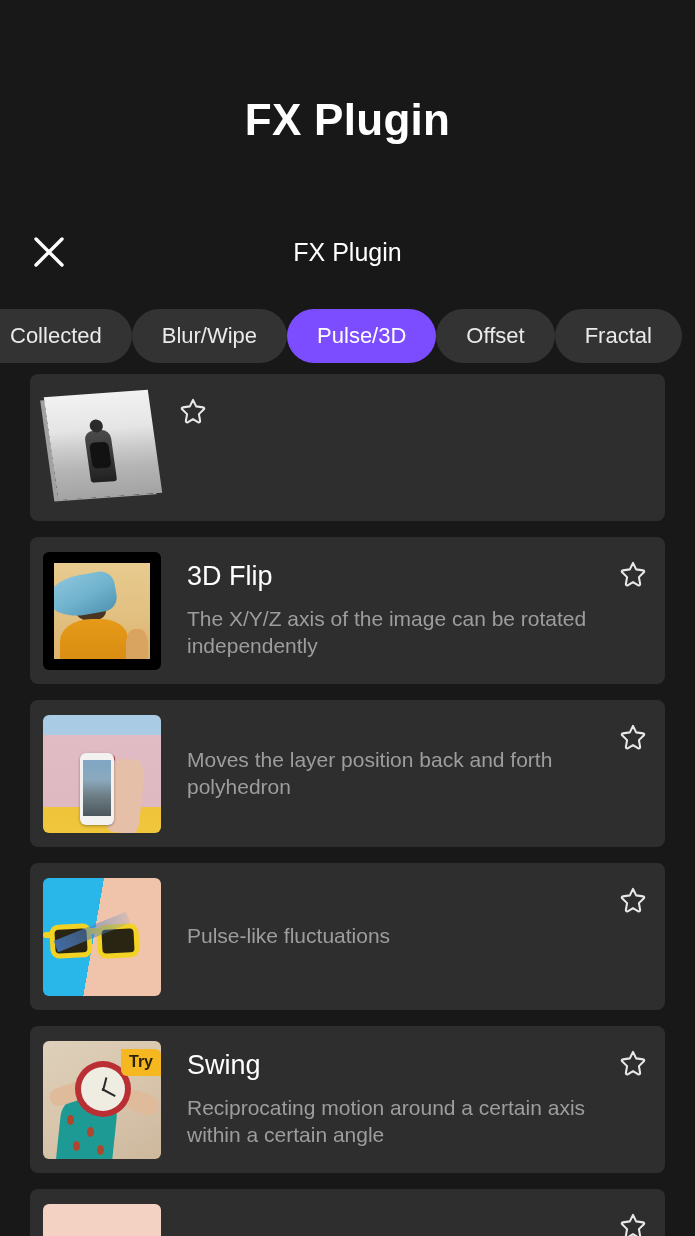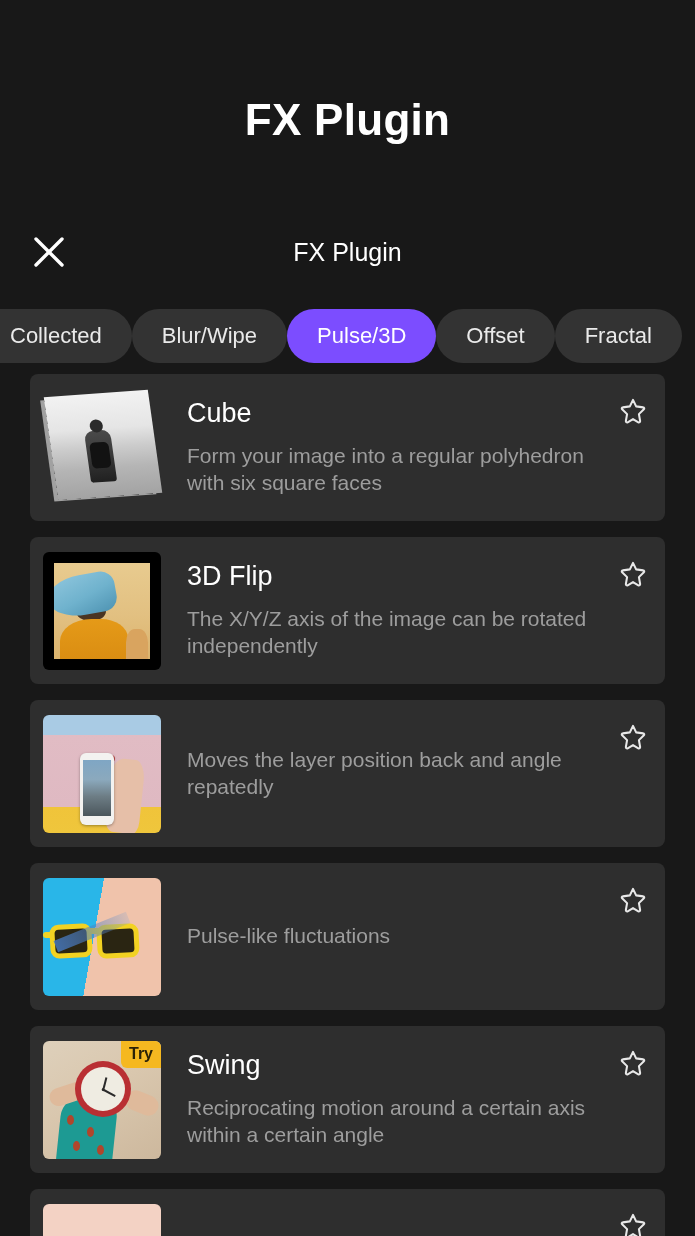--- a/index.html
+++ b/index.html
@@ -365,21 +365,21 @@
     position: absolute;
     bottom: 0;
     background: linear-gradient(90deg,#3f6b3c 0%,#56894d 45%,#355a33 100%);
     border-radius: 10px 10px 0 0;
   }
   .off-cactus.tall { left: 64px; width: 20px; height: 74px; }
 
   
   .try-badge {
     position: absolute;
-    right: 0; top: 0;
+    right: 0; top: 8px;
     background: #f5b820;
     color: #2b2207;
     font-size: 16px;
     font-weight: bold;
     line-height: 1;
     padding: 5px 8px 6px 8px;
     border-radius: 0 6px 0 6px;
     z-index: 3;
   }
 
@@ -465,24 +465,20 @@
       <div class="thumb-wrap">
         <div class="thumb cube">
           <div class="cube-photo">
             <div class="cube-figure">
               <div class="cube-head"></div>
               <div class="cube-pack"></div>
             </div>
           </div>
         </div>
       </div>
-      <div class="card-text">
-        <div class="effect-name">Cube</div>
-        <div class="effect-desc">Form your image into a regular polyhedron with six square faces</div>
-      </div>
       <div class="fav-btn">
         <span>
           <svg width="30" height="29" viewBox="0 0 24 24" fill="none" stroke="#e8e8e8" stroke-width="1.7" stroke-linejoin="round" stroke-linecap="round">
             <path d="M12 3.2 L14.6 8.6 L20.4 9.4 C21.3 9.5 21.6 10.4 21 11 L16.9 15 L17.9 20.7 C18.05 21.6 17.2 22.2 16.4 21.8 L12 19.1 L7.6 21.8 C6.8 22.2 5.95 21.6 6.1 20.7 L7.1 15 L3 11 C2.4 10.4 2.7 9.5 3.6 9.4 L9.4 8.6 Z"></path>
           </svg>
         </span>
       </div>
     </div>
 
     <div class="effect-card">
@@ -513,21 +509,21 @@
       <div class="thumb-wrap">
         <div class="thumb osc">
           <div class="osc-hand"></div>
           <div class="osc-nail"></div>
           <div class="osc-phone">
               <div class="osc-screen"></div>
             </div>
         </div>
       </div>
       <div class="card-text">
-        <div class="effect-desc">Moves the layer position back and angle repatedly</div>
+        <div class="effect-desc">Moves the layer position back and forth polyhedron</div>
       </div>
       <div class="fav-btn">
         <span>
           <svg width="30" height="29" viewBox="0 0 24 24" fill="none" stroke="#e8e8e8" stroke-width="1.7" stroke-linejoin="round" stroke-linecap="round">
             <path d="M12 3.2 L14.6 8.6 L20.4 9.4 C21.3 9.5 21.6 10.4 21 11 L16.9 15 L17.9 20.7 C18.05 21.6 17.2 22.2 16.4 21.8 L12 19.1 L7.6 21.8 C6.8 22.2 5.95 21.6 6.1 20.7 L7.1 15 L3 11 C2.4 10.4 2.7 9.5 3.6 9.4 L9.4 8.6 Z"></path>
           </svg>
         </span>
       </div>
     </div>
 

